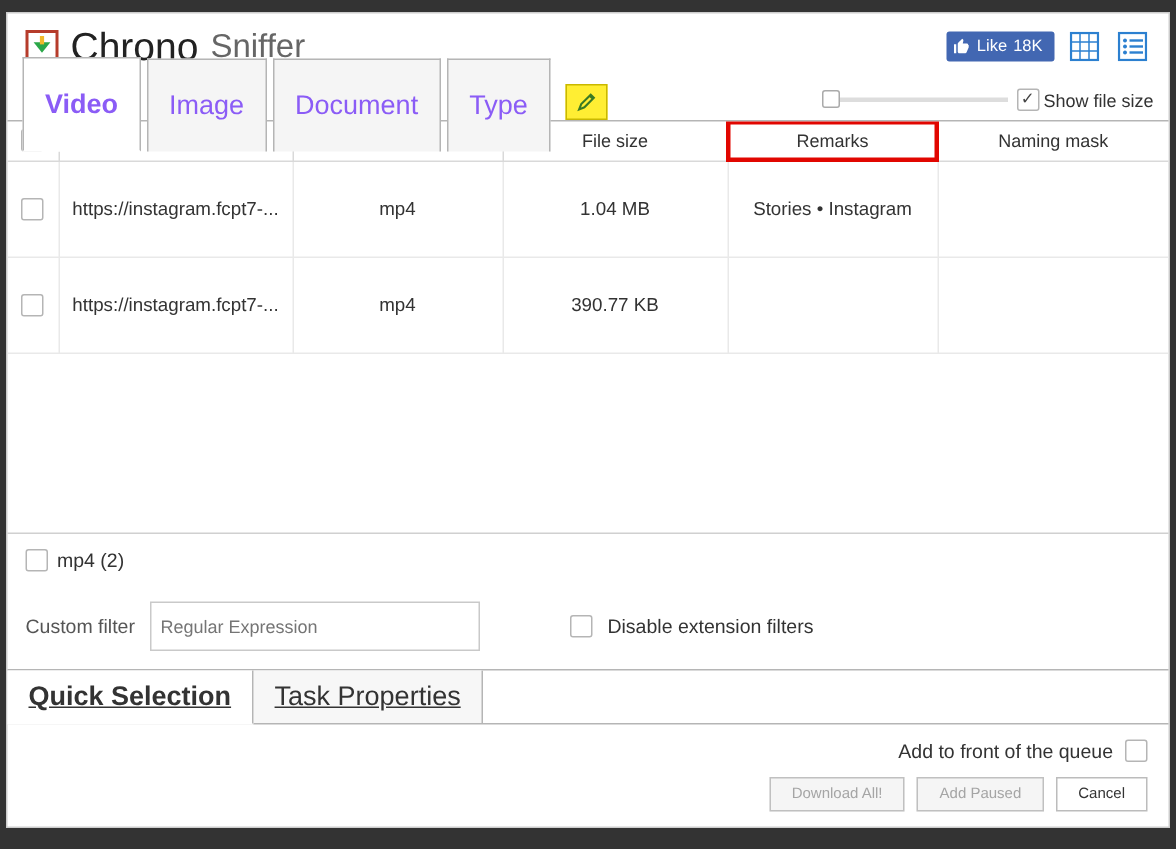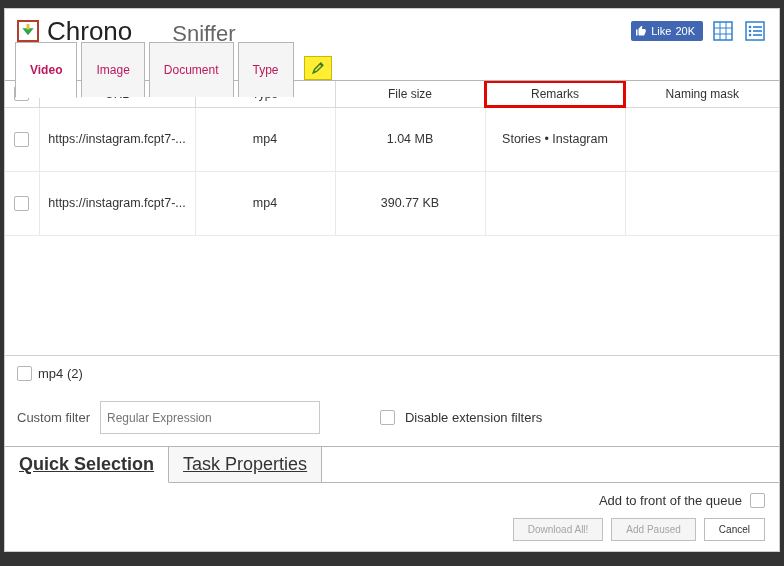--- a/index.html
+++ b/index.html
@@ -28,23 +28,23 @@
   }
   .logo {
     width: 22px; height: 22px;
     border: 2px solid #b63c2b;
     background: #fff;
     position: relative;
     margin-right: 8px;
     display:inline-flex; align-items:center; justify-content:center;
   }
   .logo svg { display:block;}
-  .title { display:flex; align-items:flex-end; gap:8px; }
+  .title { display:flex; align-items:center; gap:8px; }
   .title .bold { font-size: 26px; font-weight: 400; color:#222;}
-  .title .light { font-size: 22px; color:#666; font-weight:300;margin-left:32px;}
+  .title .light { font-size: 22px; color:#666; font-weight:300;}
   .header-right { margin-left:auto; display:flex; align-items:center; gap:8px;}
   .fb-like {
     background:#4267b2; color:#fff; font-size:11px;
     padding:2px 8px 2px 4px; border-radius:2px; display:flex; align-items:center;
     height:20px; gap:4px; font-weight:normal;
   }
   .fb-like svg { width:12px; height:12px; fill:#fff;}
   .icon-btn {
     width:24px; height:24px; display:flex; align-items:center; justify-content:center;
     cursor:pointer;
@@ -55,22 +55,22 @@
     padding: 8px 10px 0 10px;
     position:relative;
     border-bottom:1px solid #b5b5b5;
     height:32px;
   }
   .tab {
     padding: 20px 14px;
     border:1px solid #b5b5b5;
     border-bottom:none;
     background:#f5f5f5;
-    font-size:12px;
-    color:#be185d;
+    font-size:18px;
+    color:#8b5cf6;
     cursor:pointer;
     margin-right:4px;
     position:relative;
     top:1px;
   }
   .tab.active { background:#fff; font-weight:bold; border-bottom:1px solid #fff;}
   .pencil-btn {
     width:28px; height:24px; background:#ffee33;
     border:1px solid #c9b800;
     display:flex; align-items:center; justify-content:center;
@@ -207,21 +207,21 @@
     <div class="title">
       <span class="bold">Chrono</span>
       <span class="light">Sniffer</span>
     </div>
     <div class="header-right">
       <div class="fb-like">
         <svg viewBox="0 0 24 24">
             <path d="M2 21h3V9H2v12zm19-11c0-1.1-.9-2-2-2h-5.3l.8-3.8V3.7c0-.4-.2-.8-.4-1.1L13 1.6 7.6 7c-.4.4-.6.9-.6 1.4V19c0 1.1.9 2 2 2h8c.8 0 1.5-.5 1.8-1.2l2.7-6.4c.1-.2.1-.4.1-.6v-2.8z"></path>
           </svg>
         <span>Like</span>
-        <span>20K</span>
+        <span>18K</span>
       </div>
       <div class="icon-btn">
         <svg width="20" height="20" viewBox="0 0 20 20">
           <rect x="1" y="1" width="18" height="18" fill="none" stroke="#2c80d0" stroke-width="1.5"></rect>
           <line x1="1" y1="7" x2="19" y2="7" stroke="#2c80d0"></line>
             <line x1="1" y1="13" x2="19" y2="13" stroke="#2c80d0"></line>
           <line x1="7" y1="1" x2="7" y2="19" stroke="#2c80d0"></line>
             <line x1="13" y1="1" x2="13" y2="19" stroke="#2c80d0"></line>
         </svg>
       </div>
@@ -241,20 +241,29 @@
 
   <div class="tabs-row">
     <div class="tab active">Video</div>
     <div class="tab">Image</div>
     <div class="tab">Document</div>
     <div class="tab">Type</div>
     <div class="pencil-btn">
       <svg width="14" height="14" viewBox="0 0 20 20">
           <path d="M3 17l2-5 9-9 3 3-9 9-5 2zM13 4l3 3" fill="none" stroke="#3a7a24" stroke-width="2" stroke-linecap="round"></path>
         </svg>
+    </div>
+    <div class="slider-area">
+      <div class="slider">
+        <div class="handle"></div>
+      </div>
+      <label class="showsize">
+        <span class="chk checked"></span>
+        <span>Show file size</span>
+      </label>
     </div>
   </div>
 
   <div class="table-wrap">
     <table class="table">
       <colgroup>
         <col class="col-chk">
           <col class="col-url">
           <col class="col-type">
           <col class="col-size">

